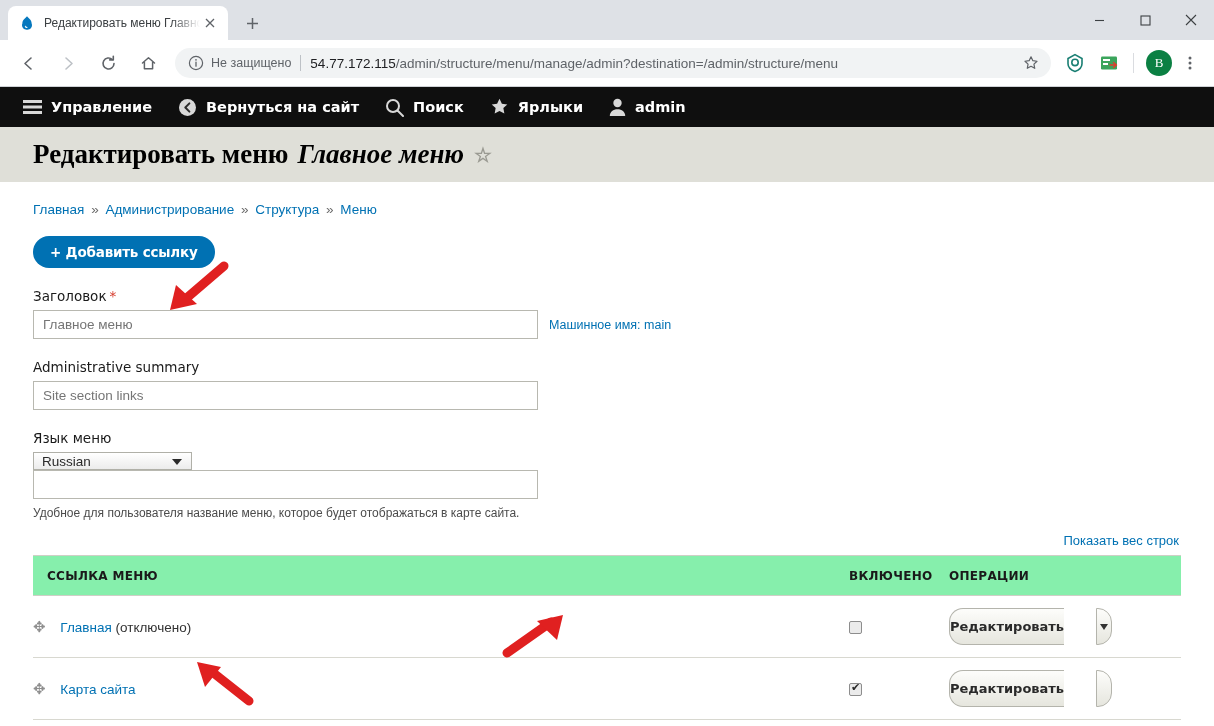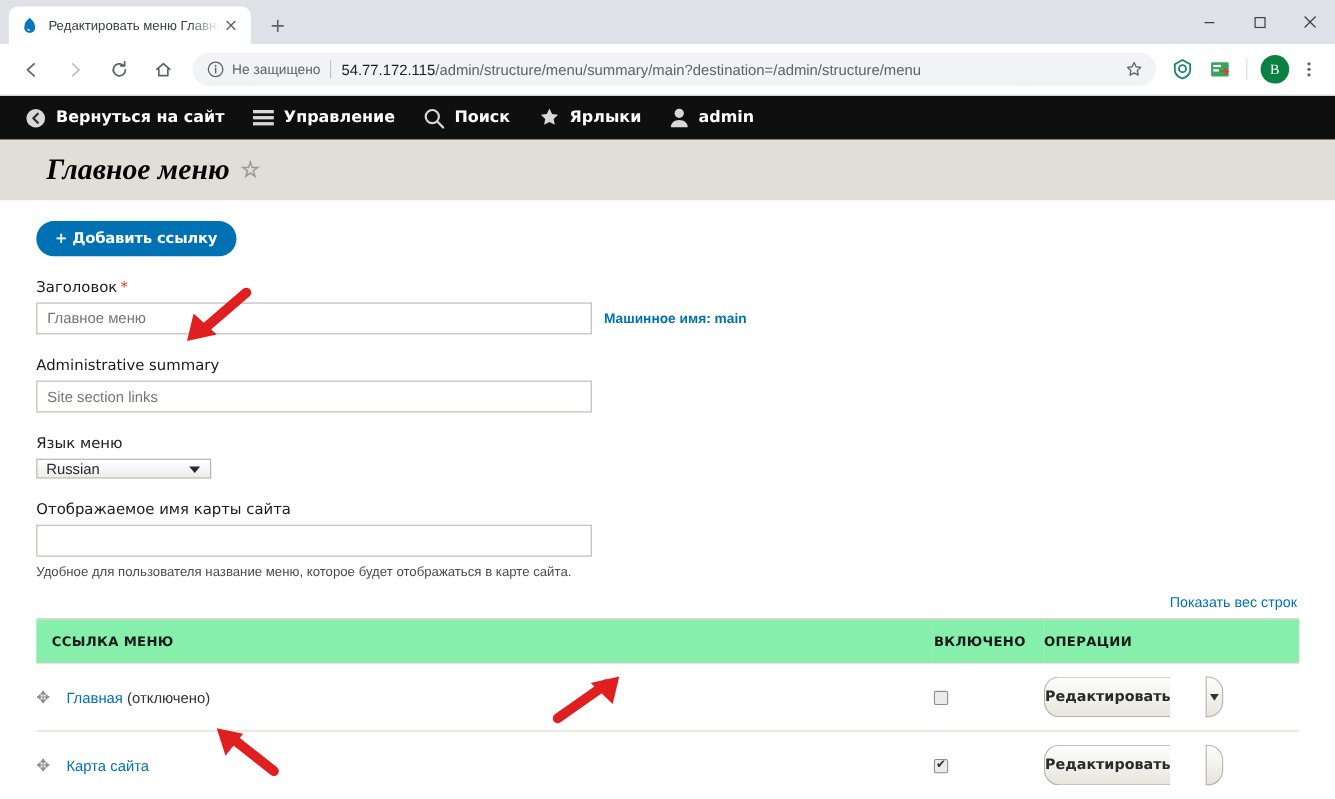--- a/index.html
+++ b/index.html
@@ -126,21 +126,21 @@
     font-family:"DejaVu Sans", sans-serif;
   }
   .req { color:#d63d2f; margin-left:3px; }
 
   .row-inline { display:flex; align-items:center; }
   .txtfield {
     width:505px; height:29px; border:1px solid #b8b8b0; background:#fff;
     padding:0 9px; font-size:13.5px; color:#8c8c8c;
     font-family:"Liberation Sans", sans-serif;
   }
-  .machine-name { font-size:12.5px; color:#4a4a4a; margin-left:11px;font-weight:bold; }
+  .machine-name { font-size:12.5px; color:#4a4a4a; margin-left:11px; }
   .machine-name span { color:#0071b3; }
 
   .selectbox {
     width:159px; height:18px; border:1px solid #b0b0a8;
     background:linear-gradient(to bottom,#ffffff 0%,#ececec 100%);
     font-size:13.5px; color:#2a2a2a; padding:0 8px;
     display:flex; align-items:center; position:relative;
     font-family:"Liberation Sans", sans-serif;
   }
   .selectbox .caret {
@@ -276,21 +276,21 @@
     <div class="omnibox">
       <span class="omni-info">
         <svg width="16" height="16" viewBox="0 0 16 16">
             <circle cx="8" cy="8" r="6.6" fill="none" stroke="currentColor" stroke-width="1.2"></circle>
             <path d="M8 7.1v4.1" stroke="currentColor" stroke-width="1.3" stroke-linecap="round"></path>
             <circle cx="8" cy="4.8" r="0.85" fill="currentColor"></circle>
           </svg>
       </span>
       <span class="omni-notsecure">Не защищено</span>
       <span class="omni-sep"></span>
-      <span class="omni-url"><b>54.77.172.115</b><span>/admin/structure/menu/summary/main?destination=/admin/structure/menu</span></span>
+      <span class="omni-url"><b>54.77.172.115</b><span>/admin/structure/menu/manage/admin?destination=/admin/structure/menu</span></span>
       <span class="omni-star">
         <svg width="16" height="16" viewBox="0 0 16 16">
             <path d="M8 1.8l1.85 3.9 4.15.55-3.05 2.9.78 4.15L8 11.3l-3.73 2 .78-4.15L2 6.25l4.15-.55z" fill="none" stroke="currentColor" stroke-width="1.2" stroke-linejoin="round"></path>
           </svg>
       </span>
     </div>
 
     <div class="ext-icon">
       <svg width="20" height="20" viewBox="0 0 20 20">
         <path d="M10 1.6l7 3.9v5.2c0 3.6-3 6.3-7 7.7-4-1.4-7-4.1-7-7.7V5.5z" fill="none" stroke="#1a7f73" stroke-width="1.6"></path>
@@ -314,36 +314,36 @@
           <circle cx="8" cy="13" r="1.5" fill="currentColor"></circle>
         </svg>
     </div>
   </div>
 
   <div class="page">
 
     <div class="admin-toolbar">
       <div class="tb-item">
         <span class="ti">
-          <svg width="19" height="19" viewBox="0 0 19 19">
-              <circle cx="9.5" cy="9.5" r="8.5" fill="#d8d8d8"></circle>
-              <path d="M11.4 5.4L7.3 9.5l4.1 4.1" fill="none" stroke="#2b2b2b" stroke-width="2" stroke-linecap="round" stroke-linejoin="round"></path>
-            </svg>
-        </span>
-        <span class="tb-label">Вернуться на сайт</span>
-      </div>
-      <div class="tb-item">
-        <span class="ti">
           <svg width="19" height="16" viewBox="0 0 19 16">
               <rect y="1" width="19" height="3" fill="#d8d8d8"></rect>
               <rect y="6.5" width="19" height="3" fill="#d8d8d8"></rect>
               <rect y="12" width="19" height="3" fill="#d8d8d8"></rect>
             </svg>
         </span>
         <span class="tb-label">Управление</span>
+      </div>
+      <div class="tb-item">
+        <span class="ti">
+          <svg width="19" height="19" viewBox="0 0 19 19">
+              <circle cx="9.5" cy="9.5" r="8.5" fill="#d8d8d8"></circle>
+              <path d="M11.4 5.4L7.3 9.5l4.1 4.1" fill="none" stroke="#2b2b2b" stroke-width="2" stroke-linecap="round" stroke-linejoin="round"></path>
+            </svg>
+        </span>
+        <span class="tb-label">Вернуться на сайт</span>
       </div>
       <div class="tb-item">
         <span class="ti">
           <svg width="19" height="19" viewBox="0 0 19 19">
               <circle cx="8" cy="8" r="6" fill="none" stroke="#d8d8d8" stroke-width="2"></circle>
               <path d="M12.5 12.5L18 18" stroke="#d8d8d8" stroke-width="2" stroke-linecap="round"></path>
             </svg>
         </span>
         <span class="tb-label">Поиск</span>
       </div>
@@ -361,28 +361,38 @@
               <circle cx="8.5" cy="5" r="4.2" fill="#d8d8d8"></circle>
               <path d="M0.8 18c0-4.3 3.45-6.8 7.7-6.8s7.7 2.5 7.7 6.8z" fill="#d8d8d8"></path>
             </svg>
         </span>
         <span class="tb-label">admin</span>
       </div>
     </div>
 
     <div class="title-band">
       <h1 class="page-title">
+        <span>Редактировать меню</span>
         <em>Главное меню</em>
         <span class="star-outline">☆</span>
       </h1>
     </div>
 
     <div class="content">
 
       
+      <div class="breadcrumb">
+        <a href="#">Главная</a>
+        <span class="bc-sep">»</span>
+        <a href="#">Администрирование</a>
+        <span class="bc-sep">»</span>
+        <a href="#">Структура</a>
+        <span class="bc-sep">»</span>
+        <a href="#">Меню</a>
+      </div>
 
       
       <button class="btn-blue">+ Добавить ссылку</button>
 
       
       <div class="flabel">
         <span>Заголовок</span><span class="req">*</span>
       </div>
       <div class="row-inline">
         <input class="txtfield" type="text" placeholder="Главное меню" style="">
@@ -397,21 +407,20 @@
       <input class="txtfield" type="text" placeholder="Site section links" style="">
 
       
       <div class="flabel">Язык меню</div>
       <div class="selectbox">
         <span>Russian</span>
         <i class="caret"></i>
       </div>
 
       
-      <div class="flabel">Отображаемое имя карты сайта</div>
       <input class="txtfield" type="text" style="">
       <div class="helptext">Удобное для пользователя название меню, которое будет отображаться в карте сайта.</div>
 
       
       <div class="show-weight">Показать вес строк</div>
 
       
       <table class="mtable">
         <thead>
           <tr>

